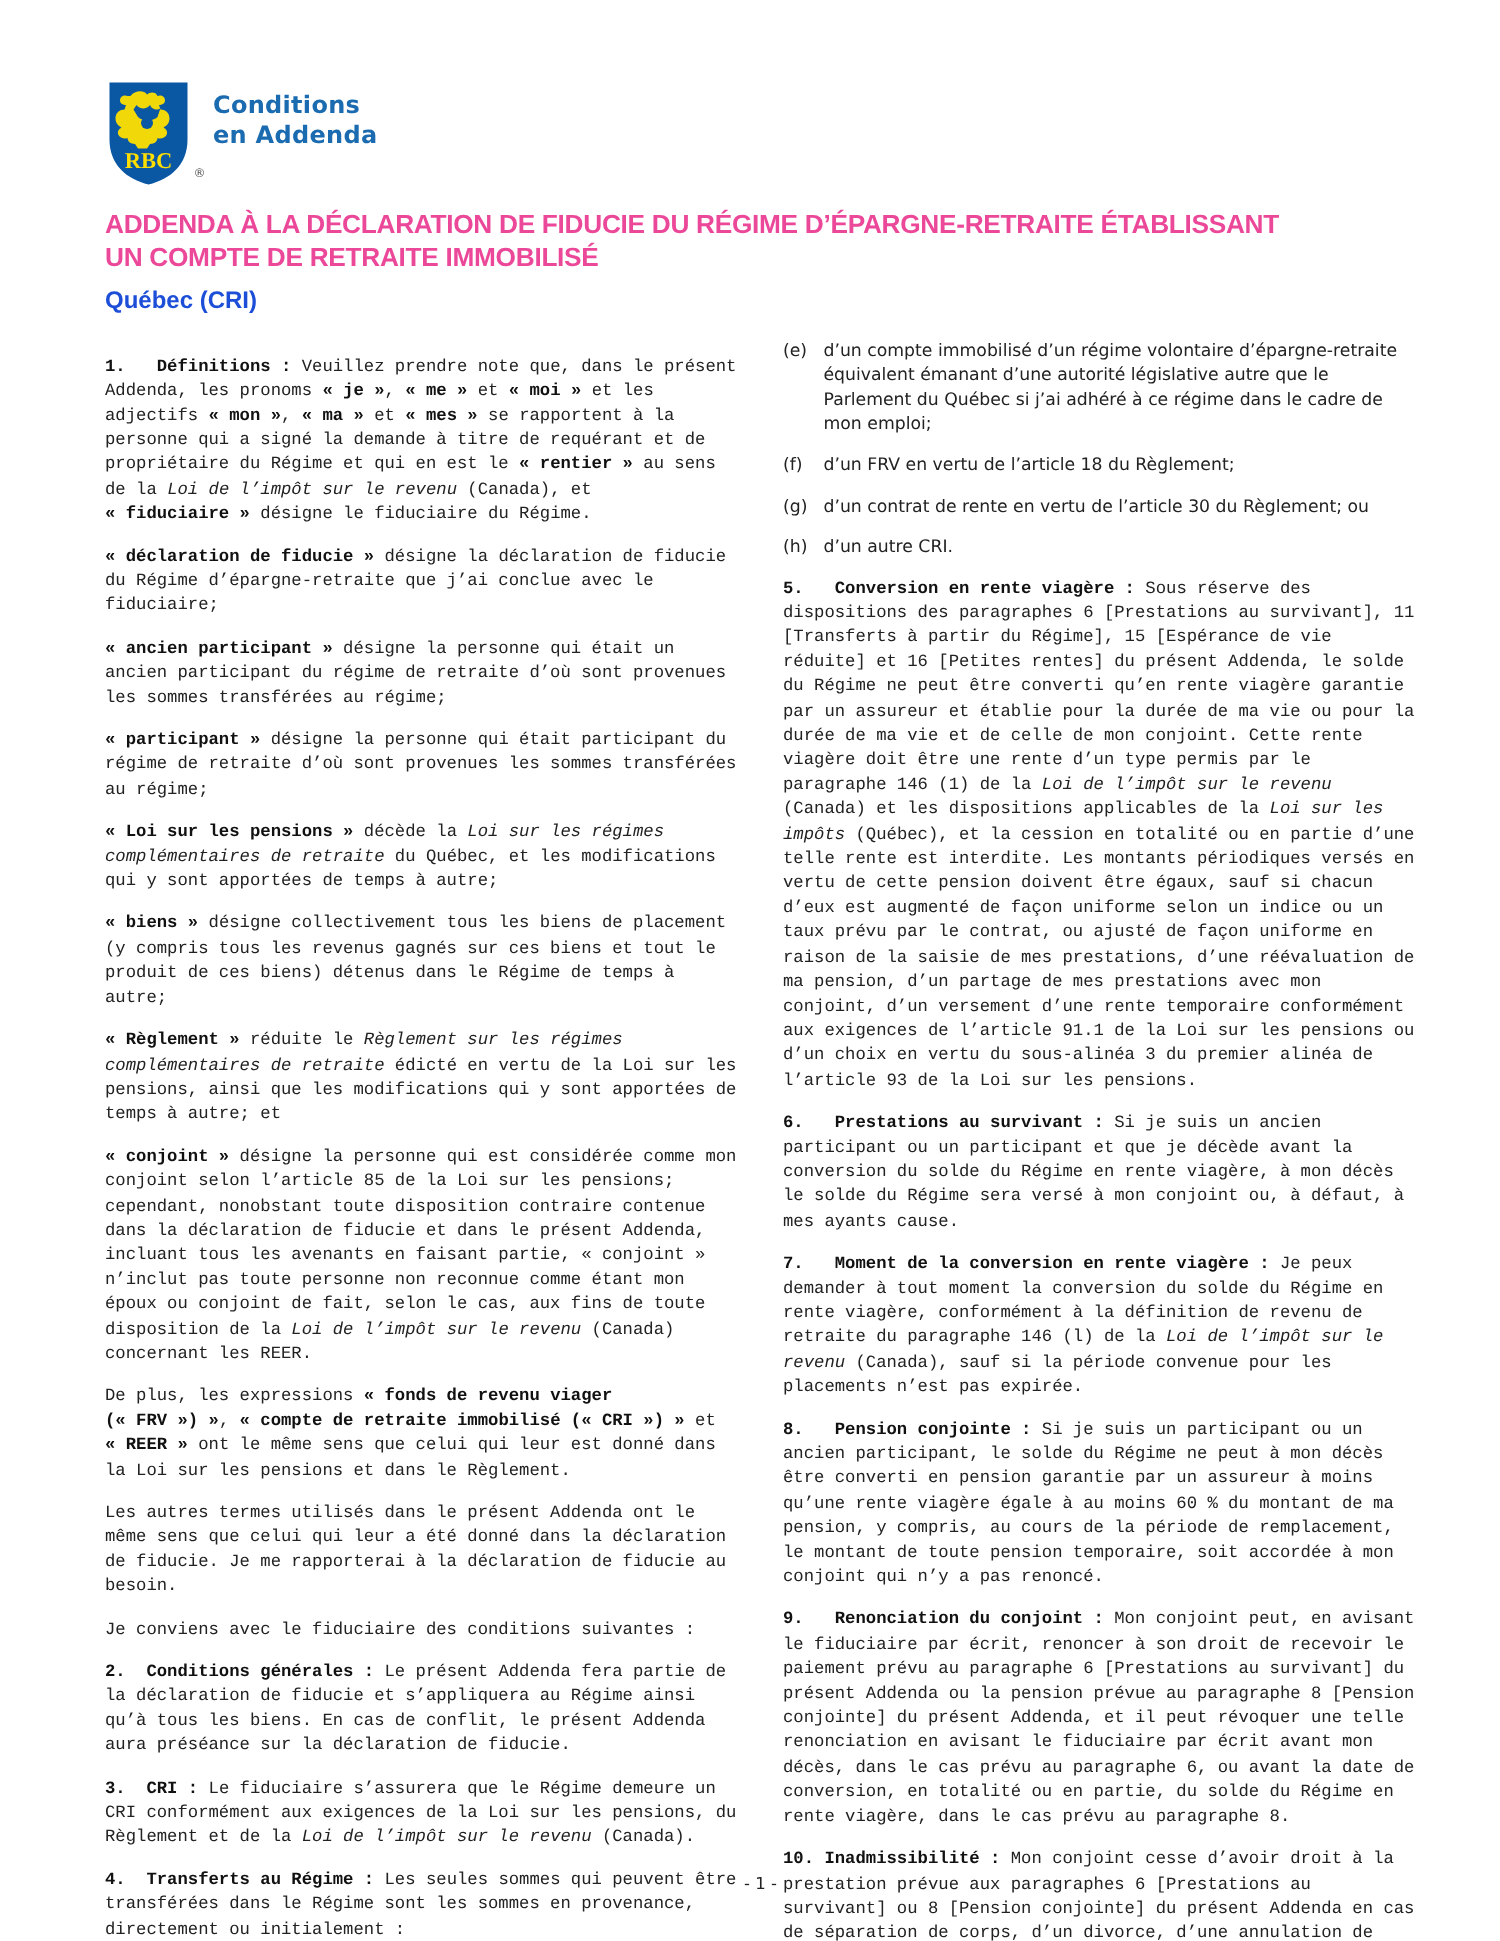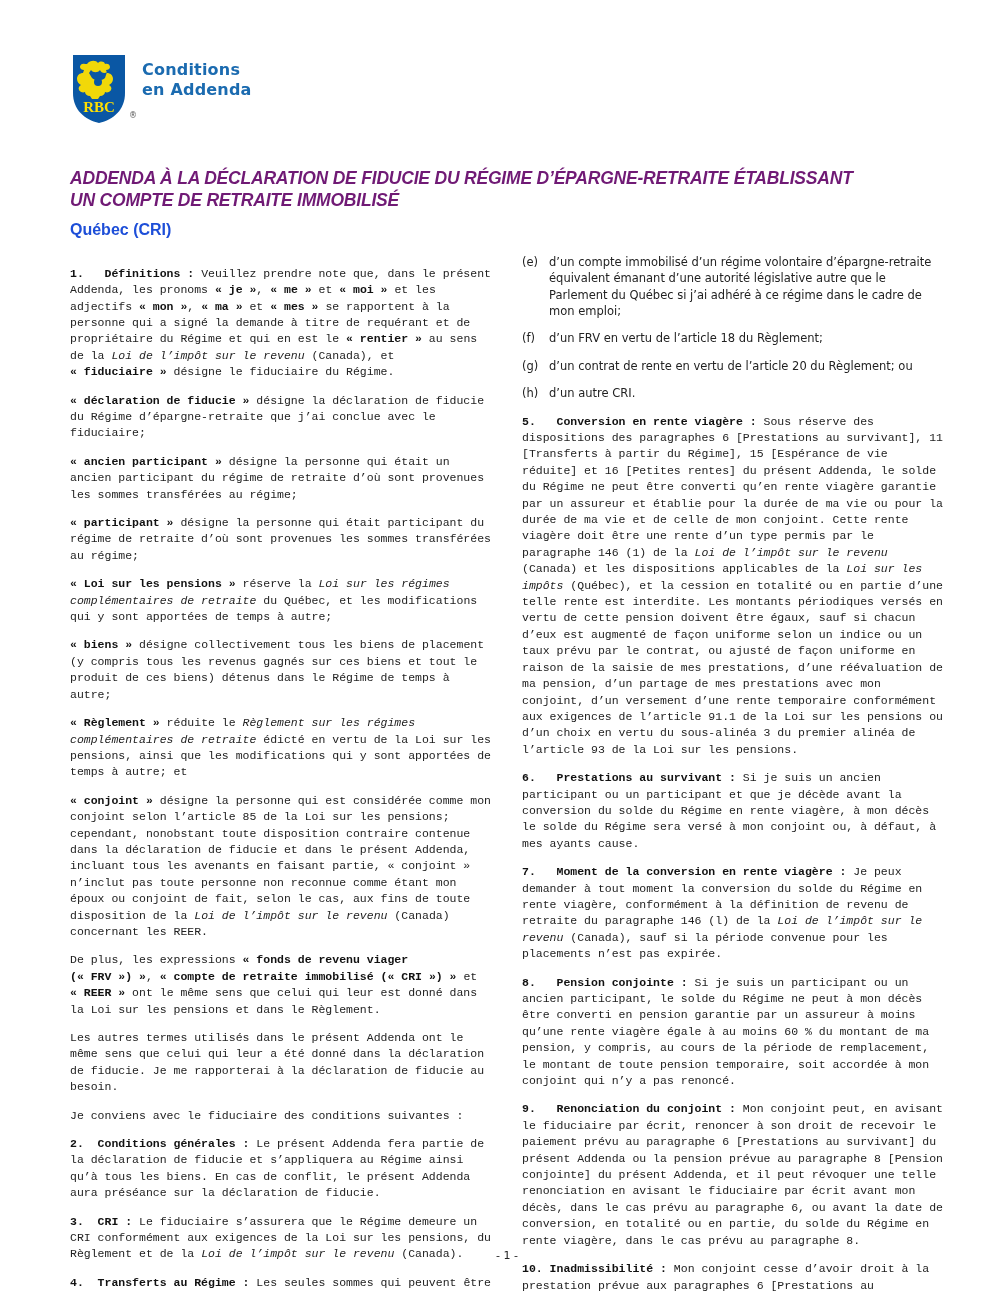--- a/index.html
+++ b/index.html
@@ -7,21 +7,21 @@
   .page{box-sizing:border-box;width:1000px;height:1294px;padding:54px 56px 0 70px;position:relative;}
 
   
   .brand{display:flex;align-items:flex-start;gap:14px;height:76px;}
   .logo{position:relative;width:58px;height:70px;}
   .logo svg{display:block;}
   .reg{position:absolute;right:-9px;bottom:4px;font-size:8px;color:#555;}
   .brand-name{padding-top:6px;font-weight:bold;font-size:16px;line-height:1.25;letter-spacing:.2px;}
 
   
-  h1{margin:38px 0 0 0;font-family:"Liberation Sans",sans-serif;font-weight:bold;font-size:17.5px;line-height:1.25;letter-spacing:-0.2px;color:#701a75;font-style:italic;}
+  h1{margin:9px 0 0 0;font-family:"Liberation Sans",sans-serif;font-weight:bold;font-size:17.5px;line-height:1.25;letter-spacing:-0.2px;color:#ec4899;}
   h2{margin:9px 0 15px 0;font-family:"Liberation Sans",sans-serif;font-weight:bold;font-size:16px;color:#1d4ed8;}
 
   
   .columns{display:flex;gap:30px;align-items:flex-start;}
   .col{flex:1 1 0;min-width:0;font-size:11.5px;line-height:16.4px;}
   .para{margin:12px 0 11px 0;font-family:Liberation Mono, monospace;}
   .list-item{display:flex;margin:0 0 11px 0;}
   .marker{flex:0 0 27px;}
   .li-body{flex:1 1 auto;}
   .r-n{font-weight:normal;}
@@ -58,21 +58,21 @@
   <h1><span>ADDENDA À LA DÉCLARATION DE FIDUCIE DU RÉGIME D’ÉPARGNE-RETRAITE ÉTABLISSANT</span><br><span>UN COMPTE DE RETRAITE IMMOBILISÉ</span></h1>
 
   <h2>Québec (CRI)</h2>
 
   <main class="columns">
     <section class="col">
         <div class="para"><span class="r-b">1.&nbsp;&nbsp; Définitions&nbsp;: </span><span class="r-n">Veuillez prendre note que, dans le présent Addenda, les pronoms </span><span class="r-b">«&nbsp;je&nbsp;»</span><span class="r-n">, </span><span class="r-b">«&nbsp;me&nbsp;»</span><span class="r-n"> et </span><span class="r-b">«&nbsp;moi&nbsp;»</span><span class="r-n"> et les adjectifs </span><span class="r-b">«&nbsp;mon&nbsp;»</span><span class="r-n">, </span><span class="r-b">«&nbsp;ma&nbsp;»</span><span class="r-n"> et </span><span class="r-b">«&nbsp;mes&nbsp;»</span><span class="r-n"> se rapportent à la personne qui a signé la demande à titre de requérant et de propriétaire du Régime et qui en est le </span><span class="r-b">«&nbsp;rentier&nbsp;»</span><span class="r-n"> au sens de la </span><span class="r-i">Loi de l’impôt sur le revenu</span><span class="r-n"> (Canada), et </span><span class="r-b">«&nbsp;fiduciaire&nbsp;»</span><span class="r-n"> désigne le fiduciaire du Régime.</span></div>
         <div class="para"><span class="r-b">«&nbsp;déclaration de fiducie&nbsp;»</span><span class="r-n"> désigne la déclaration de fiducie du Régime d’épargne-retraite que j’ai conclue avec le fiduciaire;</span></div>
         <div class="para"><span class="r-b">«&nbsp;ancien participant&nbsp;»</span><span class="r-n"> désigne la personne qui était un ancien participant du régime de retraite d’où sont provenues les sommes transférées au régime;</span></div>
         <div class="para"><span class="r-b">«&nbsp;participant&nbsp;»</span><span class="r-n"> désigne la personne qui était participant du régime de retraite d’où sont provenues les sommes transférées au régime;</span></div>
-        <div class="para"><span class="r-b">«&nbsp;Loi sur les pensions&nbsp;»</span><span class="r-n"> réserve la </span><span class="r-i">Loi sur les régimes complémentaires de retraite</span><span class="r-n"> du Québec, et les modifications qui y sont apportées de temps à autre;</span></div>
+        <div class="para"><span class="r-b">«&nbsp;Loi sur les pensions&nbsp;»</span><span class="r-n"> décède la </span><span class="r-i">Loi sur les régimes complémentaires de retraite</span><span class="r-n"> du Québec, et les modifications qui y sont apportées de temps à autre;</span></div>
         <div class="para"><span class="r-b">«&nbsp;biens&nbsp;»</span><span class="r-n"> désigne collectivement tous les biens de placement (y compris tous les revenus gagnés sur ces biens et tout le produit de ces biens) détenus dans le Régime de temps à autre;</span></div>
         <div class="para"><span class="r-b">«&nbsp;Règlement&nbsp;»</span><span class="r-n"> réduite le </span><span class="r-i">Règlement sur les régimes complémentaires de retraite</span><span class="r-n"> édicté en vertu de la Loi sur les pensions, ainsi que les modifications qui y sont apportées de temps à autre; et</span></div>
         <div class="para"><span class="r-b">«&nbsp;conjoint&nbsp;»</span><span class="r-n"> désigne la personne qui est considérée comme mon conjoint selon l’article 85 de la Loi sur les pensions; cependant, nonobstant toute disposition contraire contenue dans la déclaration de fiducie et dans le présent Addenda, incluant tous les avenants en faisant partie, «&nbsp;conjoint&nbsp;» n’inclut pas toute personne non reconnue comme étant mon époux ou conjoint de fait, selon le cas, aux fins de toute disposition de la </span><span class="r-i">Loi de l’impôt sur le revenu</span><span class="r-n"> (Canada) concernant les REER.</span></div>
         <div class="para"><span class="r-n">De plus, les expressions </span><span class="r-b">«&nbsp;fonds de revenu viager («&nbsp;FRV&nbsp;»)&nbsp;»</span><span class="r-n">, </span><span class="r-b">«&nbsp;compte de retraite immobilisé («&nbsp;CRI&nbsp;»)&nbsp;»</span><span class="r-n"> et </span><span class="r-b">«&nbsp;REER&nbsp;»</span><span class="r-n"> ont le même sens que celui qui leur est donné dans la Loi sur les pensions et dans le Règlement.</span></div>
         <div class="para"><span class="r-n">Les autres termes utilisés dans le présent Addenda ont le même sens que celui qui leur a été donné dans la déclaration de fiducie. Je me rapporterai à la déclaration de fiducie au besoin.</span></div>
         <div class="para"><span class="r-n">Je conviens avec le fiduciaire des conditions suivantes&nbsp;:</span></div>
         <div class="para"><span class="r-b">2.&nbsp;&nbsp;Conditions générales&nbsp;: </span><span class="r-n">Le présent Addenda fera partie de la déclaration de fiducie et s’appliquera au Régime ainsi qu’à tous les biens. En cas de conflit, le présent Addenda aura préséance sur la déclaration de fiducie.</span></div>
         <div class="para"><span class="r-b">3.&nbsp;&nbsp;CRI&nbsp;: </span><span class="r-n">Le fiduciaire s’assurera que le Régime demeure un CRI conformément aux exigences de la Loi sur les pensions, du Règlement et de la </span><span class="r-i">Loi de l’impôt sur le revenu</span><span class="r-n"> (Canada).</span></div>
         <div class="para"><span class="r-b">4.&nbsp;&nbsp;Transferts au Régime&nbsp;: </span><span class="r-n">Les seules sommes qui peuvent être transférées dans le Régime sont les sommes en provenance, directement ou initialement&nbsp;:</span></div>
         <div class="list-item">
@@ -88,21 +88,21 @@
         <div class="list-item">
           <span class="marker">(e)</span>
           <div class="li-body"><span class="r-n">d’un compte immobilisé d’un régime volontaire d’épargne-retraite équivalent émanant d’une autorité législative autre que le Parlement du Québec si j’ai adhéré à ce régime dans le cadre de mon emploi;</span></div>
         </div>
         <div class="list-item">
           <span class="marker">(f)</span>
           <div class="li-body"><span class="r-n">d’un FRV en vertu de l’article 18 du Règlement;</span></div>
         </div>
         <div class="list-item">
           <span class="marker">(g)</span>
-          <div class="li-body"><span class="r-n">d’un contrat de rente en vertu de l’article 20 du Règlement; ou</span></div>
+          <div class="li-body"><span class="r-n">d’un contrat de rente en vertu de l’article 30 du Règlement; ou</span></div>
         </div>
         <div class="list-item">
           <span class="marker">(h)</span>
           <div class="li-body"><span class="r-n">d’un autre CRI.</span></div>
         </div>
         <div class="para"><span class="r-b">5.&nbsp;&nbsp; Conversion en rente viagère&nbsp;: </span><span class="r-n">Sous réserve des dispositions des paragraphes 6 [Prestations au survivant], 11 [Transferts à partir du Régime], 15 [Espérance de vie réduite] et 16 [Petites rentes] du présent Addenda, le solde du Régime ne peut être converti qu’en rente viagère garantie par un assureur et établie pour la durée de ma vie ou pour la durée de ma vie et de celle de mon conjoint. Cette rente viagère doit être une rente d’un type permis par le paragraphe 146 (1) de la </span><span class="r-i">Loi de l’impôt sur le revenu</span><span class="r-n"> (Canada) et les dispositions applicables de la </span><span class="r-i">Loi sur les impôts</span><span class="r-n"> (Québec), et la cession en totalité ou en partie d’une telle rente est interdite. Les montants périodiques versés en vertu de cette pension doivent être égaux, sauf si chacun d’eux est augmenté de façon uniforme selon un indice ou un taux prévu par le contrat, ou ajusté de façon uniforme en raison de la saisie de mes prestations, d’une réévaluation de ma pension, d’un partage de mes prestations avec mon conjoint, d’un versement d’une rente temporaire conformément aux exigences de l’article 91.1 de la Loi sur les pensions ou d’un choix en vertu du sous-alinéa 3 du premier alinéa de l’article 93 de la Loi sur les pensions.</span></div>
         <div class="para"><span class="r-b">6.&nbsp;&nbsp; Prestations au survivant&nbsp;: </span><span class="r-n">Si je suis un ancien participant ou un participant et que je décède avant la conversion du solde du Régime en rente viagère, à mon décès le solde du Régime sera versé à mon conjoint ou, à défaut, à mes ayants cause.</span></div>
         <div class="para"><span class="r-b">7.&nbsp;&nbsp; Moment de la conversion en rente viagère&nbsp;: </span><span class="r-n">Je peux demander à tout moment la conversion du solde du Régime en rente viagère, conformément à la définition de revenu de retraite du paragraphe 146 (l) de la </span><span class="r-i">Loi de l’impôt sur le revenu</span><span class="r-n"> (Canada), sauf si la période convenue pour les placements n’est pas expirée.</span></div>
         <div class="para"><span class="r-b">8.&nbsp;&nbsp; Pension conjointe&nbsp;: </span><span class="r-n">Si je suis un participant ou un ancien participant, le solde du Régime ne peut à mon décès être converti en pension garantie par un assureur à moins qu’une rente viagère égale à au moins 60 % du montant de ma pension, y compris, au cours de la période de remplacement, le montant de toute pension temporaire, soit accordée à mon conjoint qui n’y a pas renoncé.</span></div>
         <div class="para"><span class="r-b">9.&nbsp;&nbsp; Renonciation du conjoint&nbsp;: </span><span class="r-n">Mon conjoint peut, en avisant le fiduciaire par écrit, renoncer à son droit de recevoir le paiement prévu au paragraphe 6 [Prestations au survivant] du présent Addenda ou la pension prévue au paragraphe 8 [Pension conjointe] du présent Addenda, et il peut révoquer une telle renonciation en avisant le fiduciaire par écrit avant mon décès, dans le cas prévu au paragraphe 6, ou avant la date de conversion, en totalité ou en partie, du solde du Régime en rente viagère, dans le cas prévu au paragraphe 8.</span></div>

